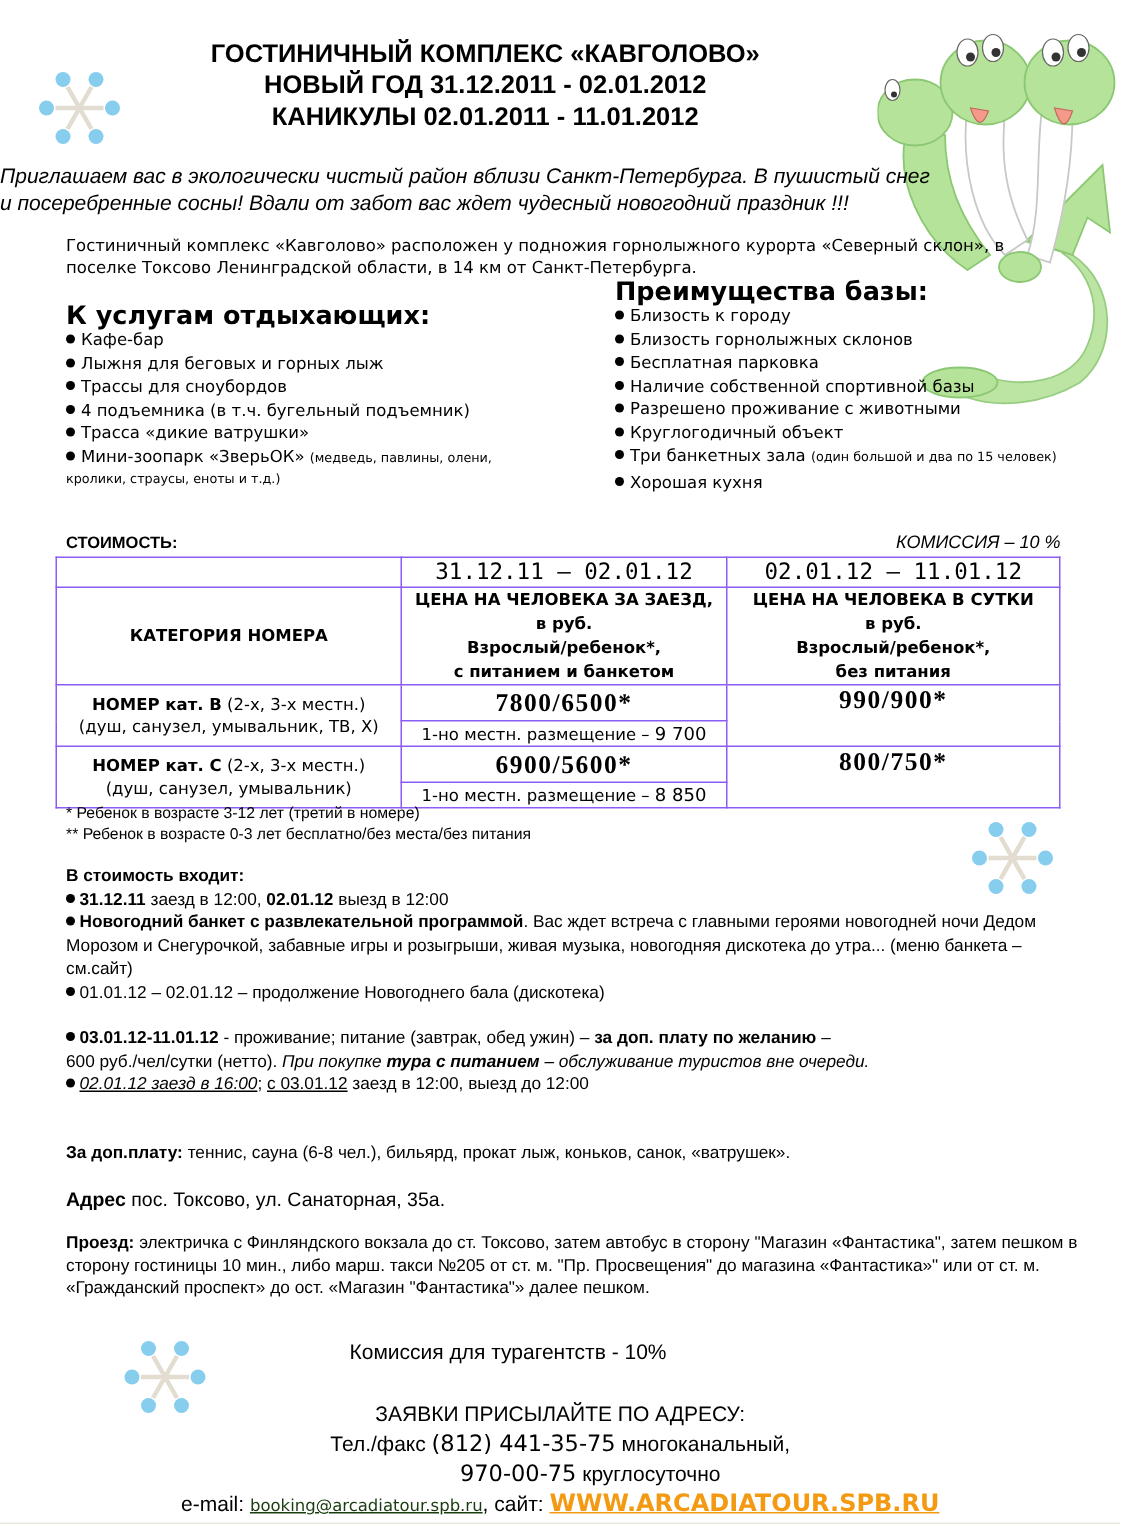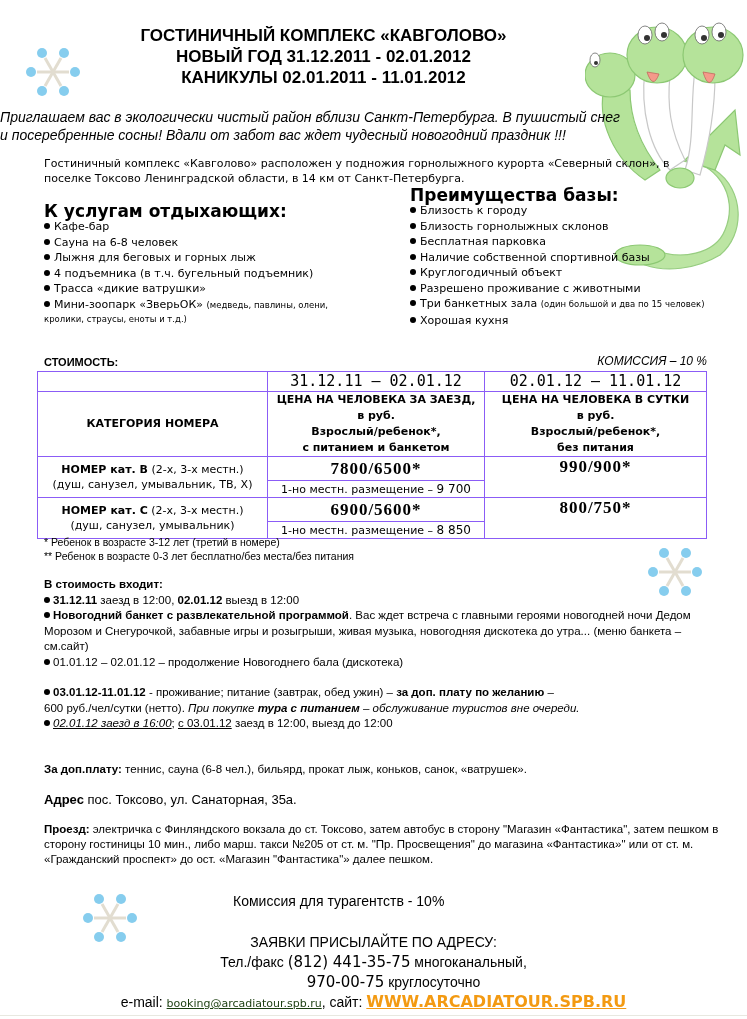--- a/index.html
+++ b/index.html
@@ -150,36 +150,36 @@
 </div>
 
 <div class="abs txt" style="left:44px; top:156px;">
   <div>Гостиничный комплекс «Кавголово» расположен у подножия горнолыжного курорта «Северный склон», в</div>
   <div>поселке Токсово Ленинградской области, в 14 км от Санкт-Петербурга.</div>
 </div>
 
 <div class="abs services">
   <div class="list-h">К услугам отдыхающих:</div>
   <div class="li"><span class="dot"></span><span>Кафе-бар</span></div>
-  <div class="li"><span class="dot"></span><span>Сауна на 6-8 человек</span></div>
   <div class="li"><span class="dot"></span><span>Лыжня для беговых и горных лыж</span></div>
+  <div class="li"><span class="dot"></span><span>Трассы для сноубордов</span></div>
   <div class="li"><span class="dot"></span><span>4 подъемника (в т.ч. бугельный подъемник)</span></div>
   <div class="li"><span class="dot"></span><span>Трасса «дикие ватрушки»</span></div>
   <div class="li"><span class="dot"></span><span>Мини-зоопарк «ЗверьОК»</span> <span class="sm">(медведь, павлины, олени,</span></div>
   <div class="li sm" style="font-size:8.5px; line-height:12px;">кролики, страусы, еноты и т.д.)</div>
 </div>
 
 <div class="abs adv">
   <div class="list-h">Преимущества базы:</div>
   <div class="li"><span class="dot"></span><span>Близость к городу</span></div>
   <div class="li"><span class="dot"></span><span>Близость горнолыжных склонов</span></div>
   <div class="li"><span class="dot"></span><span>Бесплатная парковка</span></div>
   <div class="li"><span class="dot"></span><span>Наличие собственной спортивной базы</span></div>
+  <div class="li"><span class="dot"></span><span>Разрешено проживание с животными</span></div>
   <div class="li"><span class="dot"></span><span>Круглогодичный объект</span></div>
-  <div class="li"><span class="dot"></span><span>Разрешено проживание с животными</span></div>
   <div class="li"><span class="dot"></span><span>Три банкетных зала</span> <span class="sm">(один большой и два по 15 человек)</span></div>
   <div class="li"><span class="dot"></span><span>Хорошая кухня</span></div>
 </div>
 
 <div class="abs price-label">СТОИМОСТЬ:</div>
 <div class="abs commission">КОМИССИЯ – 10 %</div>
 
 <table class="prices">
   <tbody>
       <tr>

